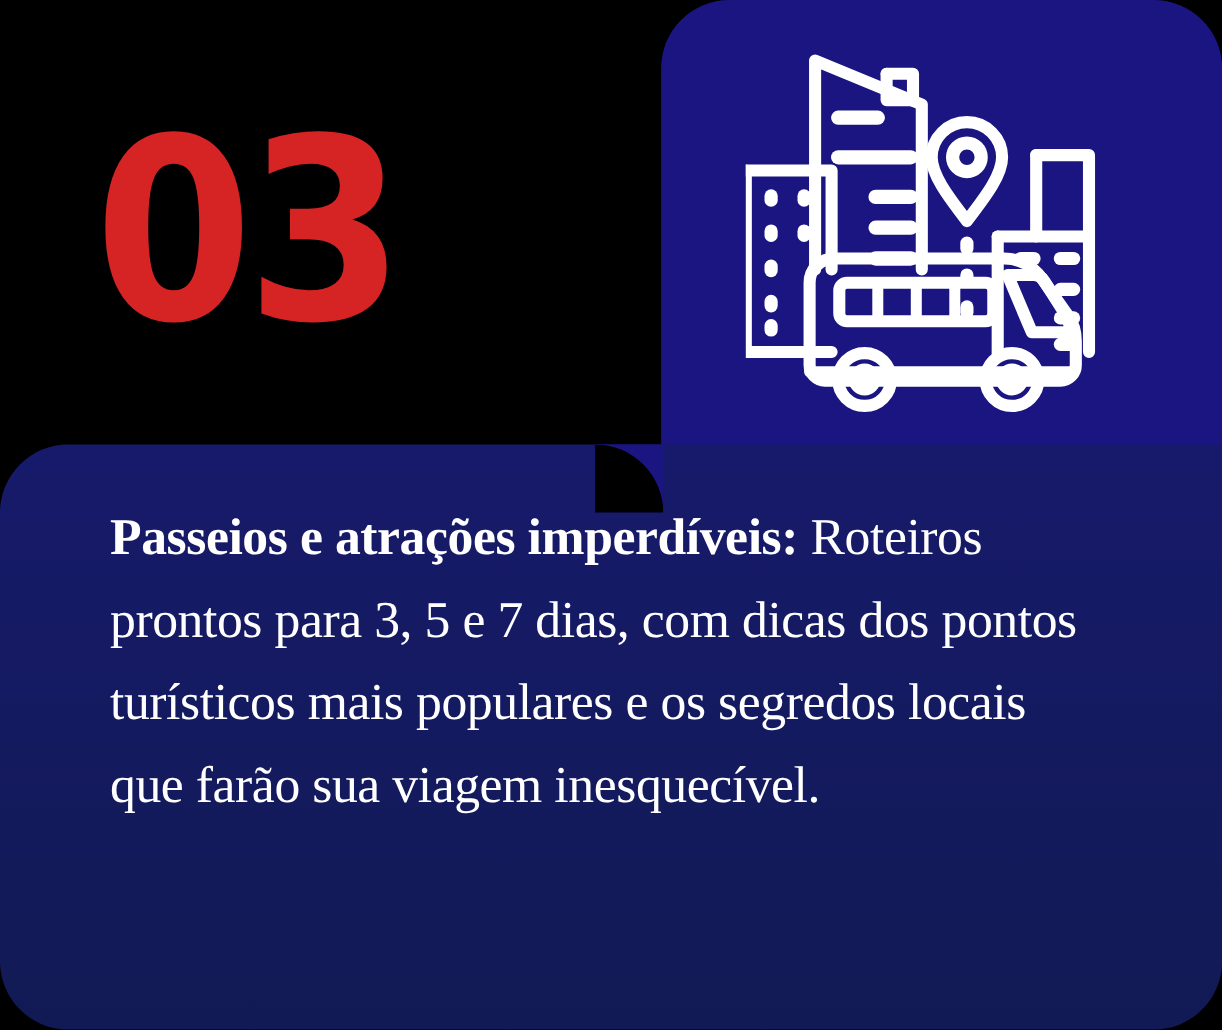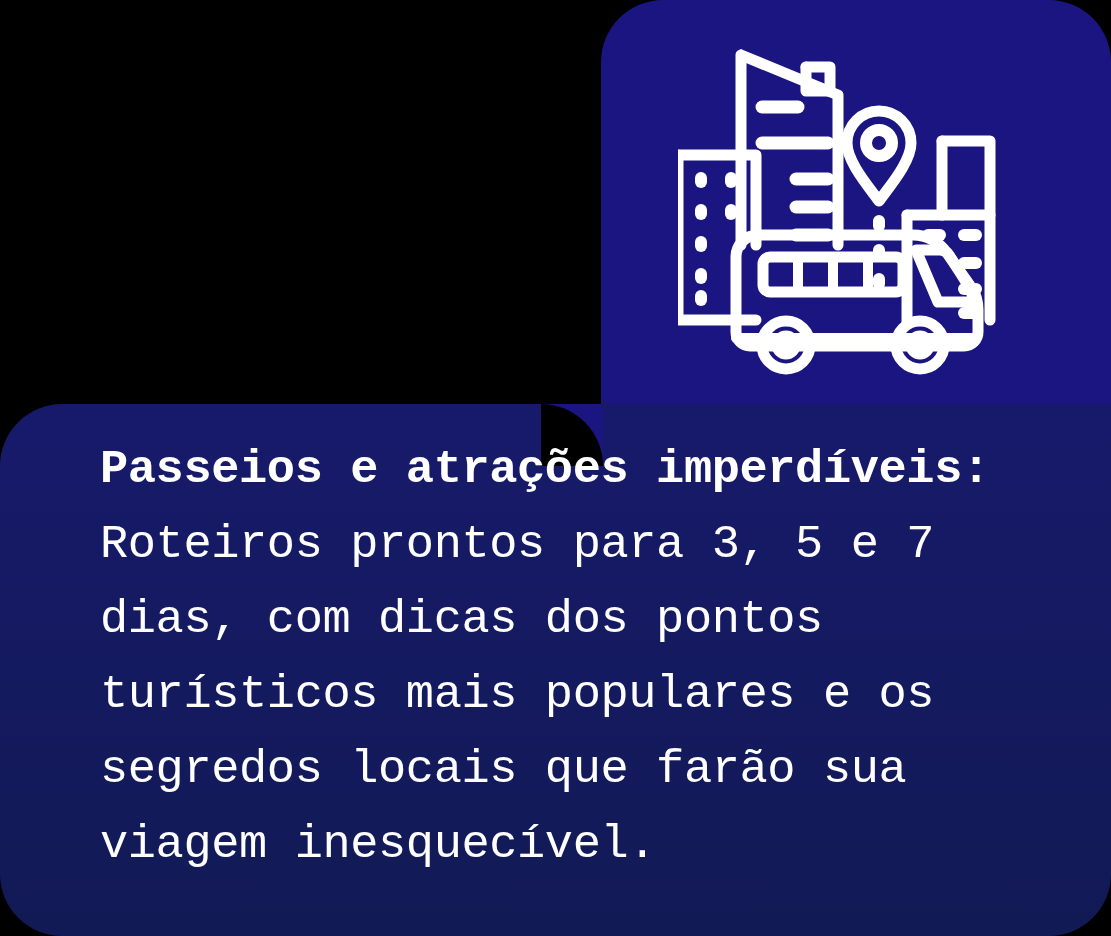--- a/index.html
+++ b/index.html
@@ -95,42 +95,43 @@
     top: 45px;
     width: 330px;
     height: 330px;
   }
   .icon-wrap svg { display: block; width: 100%; height: 100%; }
 
   
   .copy {
     position: absolute;
     left: 100px;
-    top: 432px;
+    top: 452px;
     width: 900px;
     color: #ffffff;
-    font-family: Liberation Mono, monospace;
+    font-family: Liberation Serif, serif;
     font-size: 47px;
     line-height: 75px;
     font-weight: 400;
     letter-spacing: -0.4px;
   }
   .copy .lead {
     font-weight: 700;
   }
 </style>
 </head>
 <body>
 
 <div id="card">
 
   <div class="panel-top"></div>
   <div class="panel-bottom"></div>
   <div class="notch"></div>
 
+  <div class="step-number">03</div>
 
   <div class="icon-wrap">
     <svg viewBox="0 0 330 330" xmlns="http://www.w3.org/2000/svg" fill="none" stroke="#ffffff" stroke-width="11" stroke-linecap="round" stroke-linejoin="round">
 
       <path d="M63 10 L63 200 M63 10 L160 50 L160 200"></path>
 
       <path d="M128 22 L128 46 L152 46"></path>
       <path d="M128 22 L152 22 L152 46"></path>
 
       <path d="M84 62 L120 62" stroke-width="13"></path>

